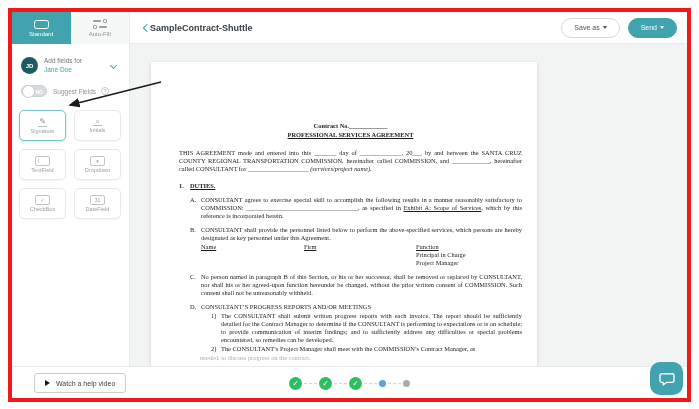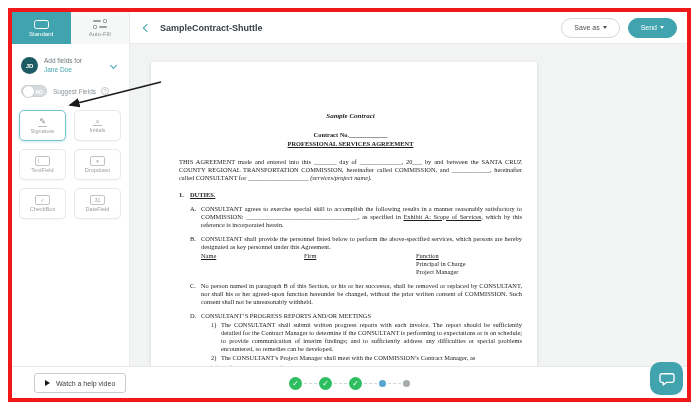--- a/index.html
+++ b/index.html
@@ -58,21 +58,21 @@
   .x-glyph { font-size:7px; color:#a8aeb2; line-height:7px; border-bottom:1px solid #b5babd; padding:0 2px; }
   .mini-rect { width:15px; height:10px; border:1px solid #bfc4c8; border-radius:2px;
                display:flex; align-items:center; justify-content:center; font-size:5px; color:#9aa1a5; }
   .mini-rect.cursorbox { justify-content:flex-start; padding-left:2px; }
 
   
   .topbar { position:absolute; left:118px; top:0; width:557px; height:32px; background:#fff;
             border-bottom:1px solid #e9eaeb; display:flex; align-items:center; z-index:2; }
   .back { width:6px; height:6px; border-left:1.4px solid #41a3ae; border-bottom:1.4px solid #41a3ae;
           transform:rotate(45deg); margin-left:14px; cursor:pointer; }
-  .doc-name { font-size:9px; font-weight:bold; color:#3a4045; margin-left:10px; }
+  .doc-name { font-size:9px; font-weight:bold; color:#3a4045; }
   .topbar-actions { margin-left:auto; display:flex; gap:8px; margin-right:10px; align-items:center; }
   .btn { height:20px; border-radius:10px; font-size:7px; display:flex; align-items:center;
          justify-content:center; gap:3px; cursor:pointer; padding:0 12px; }
   .btn-saveas { background:#fff; border:1px solid #d4d8da; color:#4a5055; }
   .btn-send { background:#41a3ae; border:1px solid #41a3ae; color:#fff; }
   .caret { width:0; height:0; border-left:2.5px solid transparent; border-right:2.5px solid transparent;
            border-top:3px solid currentColor; }
 
   
   .main { position:absolute; left:118px; top:32px; width:557px; height:322px; background:#f2f3f3; overflow:hidden; z-index:1; }
@@ -207,21 +207,20 @@
         <span class="btn btn-send">
           <span>Send</span>
           <span class="caret"></span>
         </span>
       </span>
     </div>
 
     <div class="main">
       <div class="page">
         <div class="doc">
-          <div class="tc doc-title">Sample Contract</div>
           <div class="tc doc-no">Contract No.____________</div>
           <div class="tc doc-heading">PROFESSIONAL SERVICES AGREEMENT</div>
 
           <div class="para"><span>THIS AGREEMENT made and entered into this _______ day of _____________, 20___  by and between the SANTA CRUZ COUNTY REGIONAL TRANSPORTATION COMMISSION, hereinafter called COMMISSION, and ____________, hereinafter called CONSULTANT for ___________________ </span><span class="it">(services/project name).</span></div>
 
           <div class="sec">
             <span class="sec-num">1.</span>
             <span class="sec-title">DUTIES.</span>
           </div>
 

